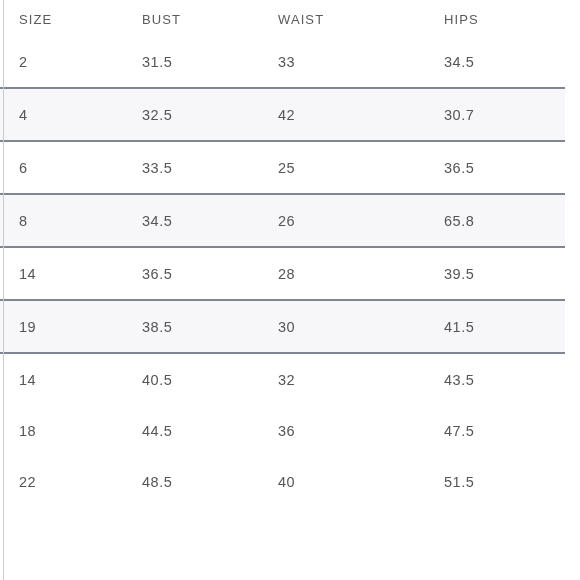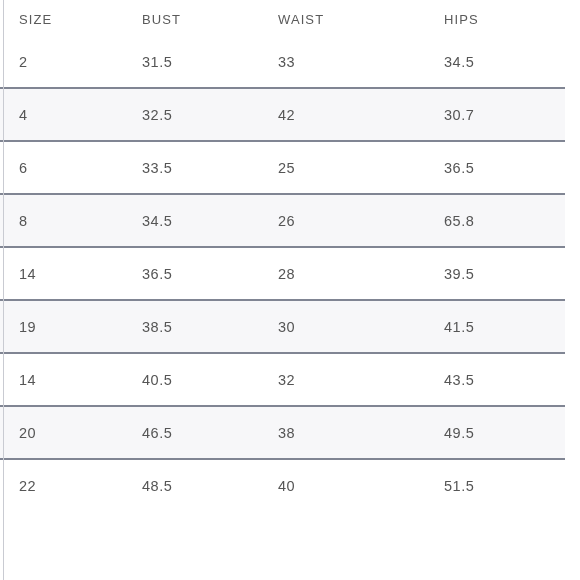--- a/index.html
+++ b/index.html
@@ -162,25 +162,25 @@
           <td class="cell-bust">38.5</td>
           <td class="cell-waist">30</td>
           <td class="cell-hips">41.5</td>
         </tr>
         <tr class="plain">
           <td class="cell-size">14</td>
           <td class="cell-bust">40.5</td>
           <td class="cell-waist">32</td>
           <td class="cell-hips">43.5</td>
         </tr>
-        <tr class="shaded">
-          <td class="cell-size">20</td>
-          <td class="cell-bust">46.5</td>
-          <td class="cell-waist">38</td>
-          <td class="cell-hips">49.5</td>
+        <tr class="plain">
+          <td class="cell-size">18</td>
+          <td class="cell-bust">44.5</td>
+          <td class="cell-waist">36</td>
+          <td class="cell-hips">47.5</td>
         </tr>
         <tr class="plain">
           <td class="cell-size">22</td>
           <td class="cell-bust">48.5</td>
           <td class="cell-waist">40</td>
           <td class="cell-hips">51.5</td>
         </tr>
       </tbody>
   </table>
 

